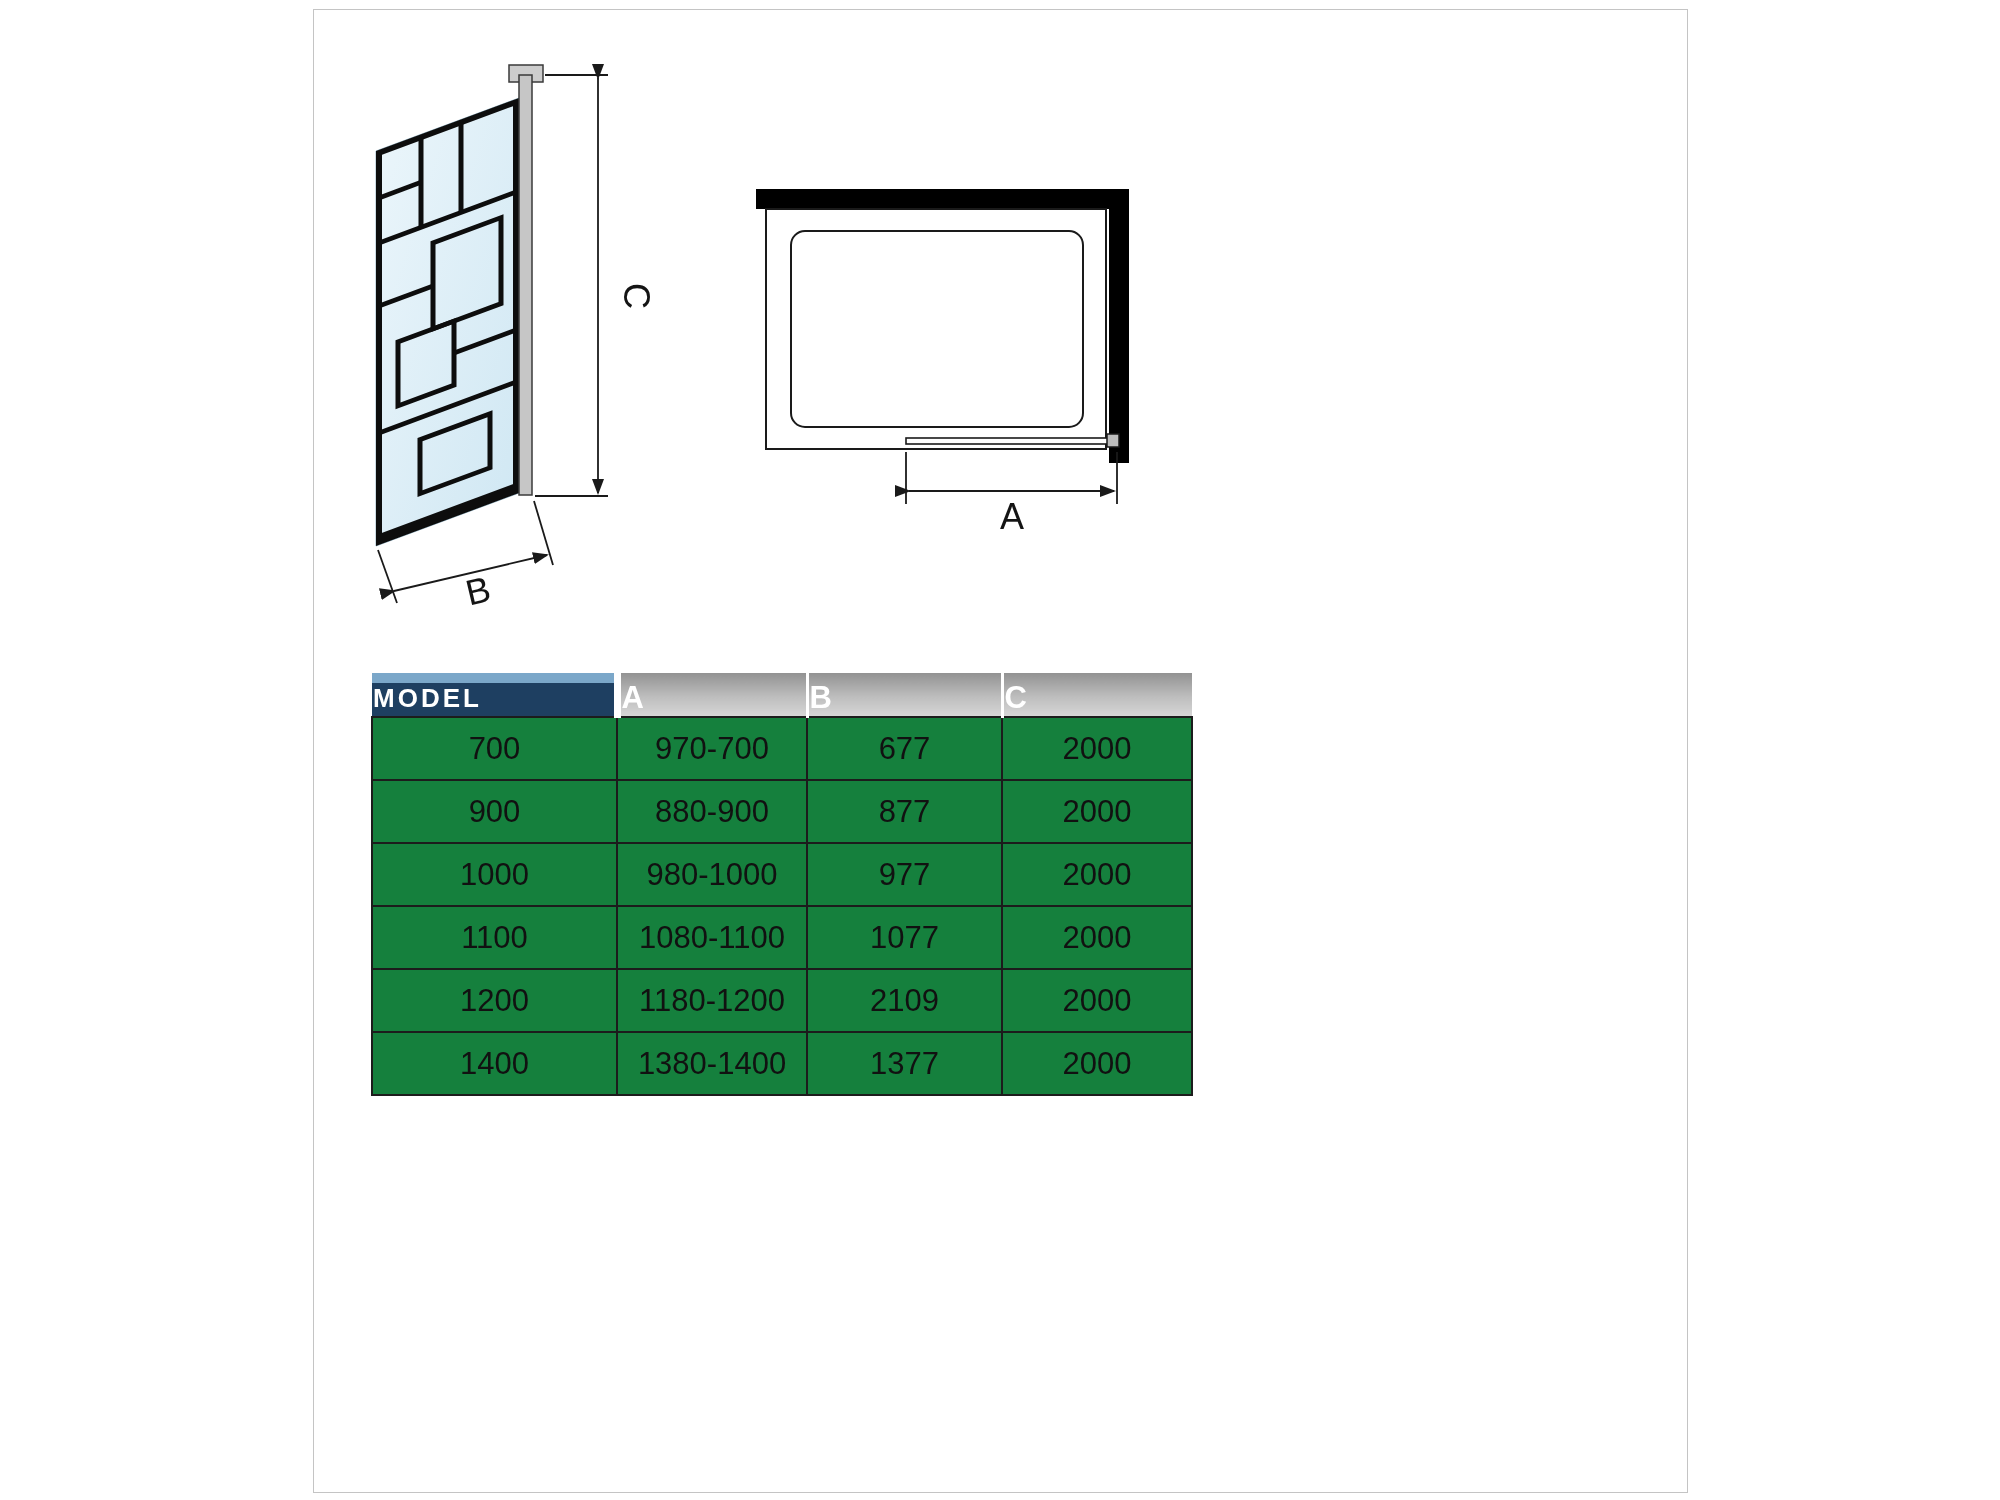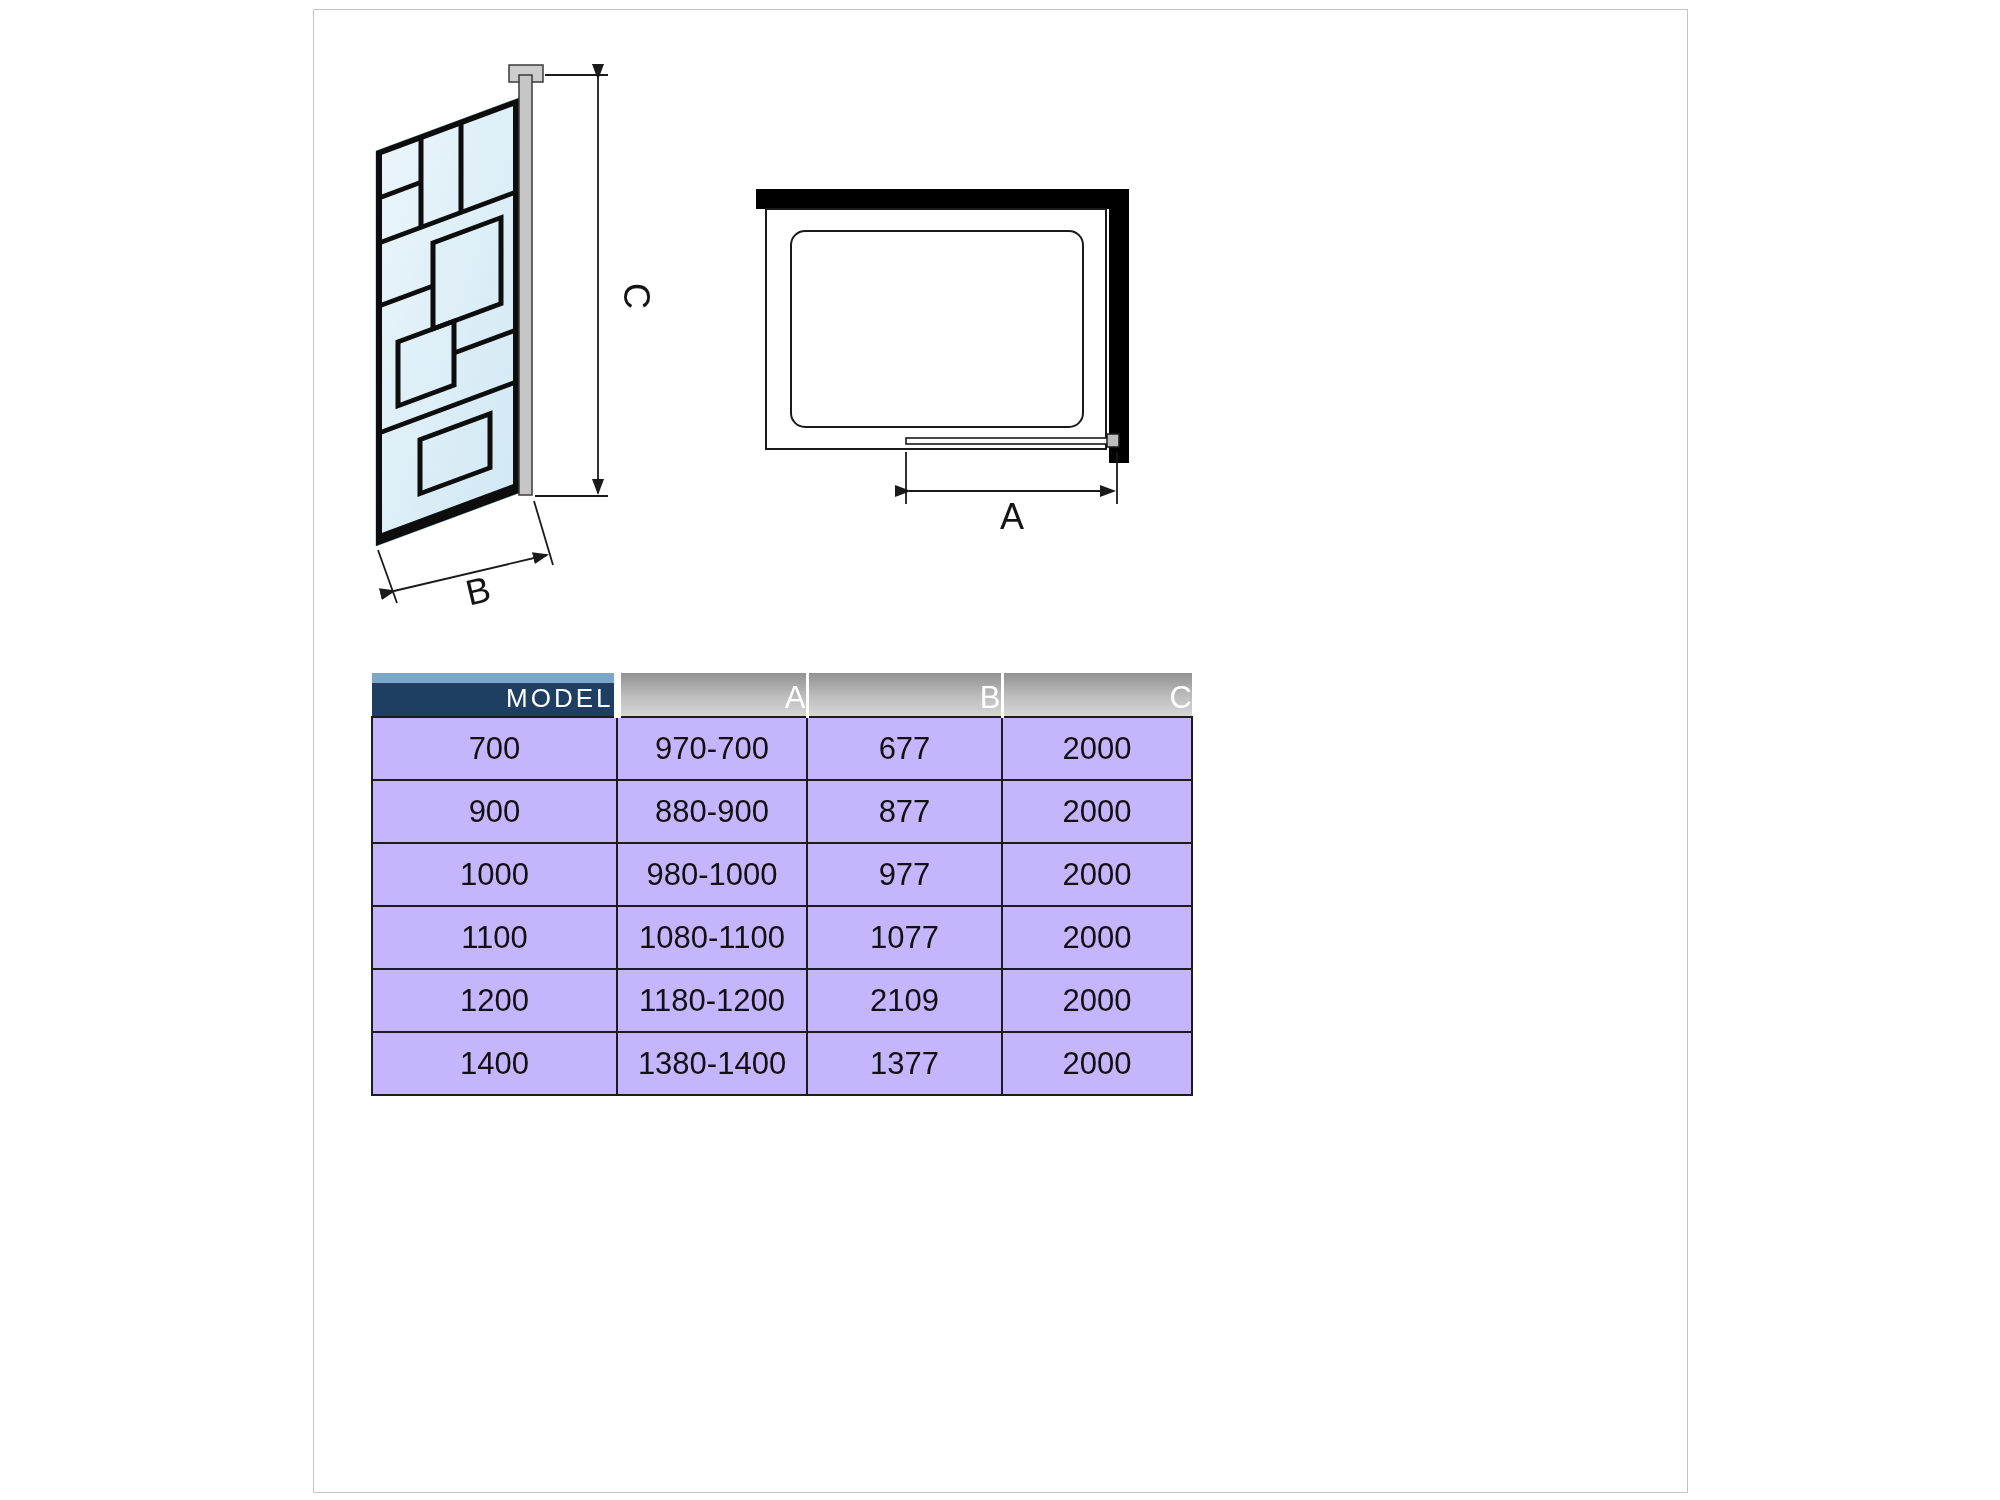--- a/index.html
+++ b/index.html
@@ -13,34 +13,34 @@
   }
   .front-view{position:absolute;left:47px;top:41px;width:300px;height:570px;}
   .plan-view{position:absolute;left:427px;top:161px;width:410px;height:370px;}
   .dim-text{font-family:"Liberation Sans",sans-serif;font-size:36px;fill:#141414;}
   .spec-table{
     position:absolute;left:57px;top:663px;width:820px;
     border-collapse:collapse;table-layout:fixed;
   }
   .c-model{width:245px}.c-a{width:190px}.c-b{width:195px}.c-c{width:190px}
   .spec-table th{
-    height:33px;padding:7px 0 0 1px;text-align:right;vertical-align:middle;font-weight:normal;
+    height:33px;padding:7px 0 0 1px;text-align:left;vertical-align:middle;font-weight:bold;
   }
   .th-model{
     background:linear-gradient(180deg,#7ba7c9 0%,#7ba7c9 23%,#1e3f61 23%,#1e3f61 100%);
     color:#ffffff;font-weight:bold;font-size:26px;letter-spacing:3px;
   }
   .th-abc{
     background:linear-gradient(180deg,#929292 0%,#bdbdbd 55%,#d6d6d6 100%);
     color:#ffffff;font-size:31px;border-left:3px solid #ffffff;
   }
   .th-a{border-left:7px solid #ffffff;}
   .spec-table td{
     border:2px solid #1c1c1c;height:59px;text-align:center;vertical-align:middle;
-    font-size:31px;color:#111111;background:#c4b5fd;
+    font-size:31px;color:#111111;background:#15803d;
   }
 </style>
 </head>
 <body>
 
 <div class="sheet">
 
   <svg class="front-view" viewBox="0 0 300 570">
     <defs>
       <linearGradient id="glassGrad" x1="0" y1="0" x2="1" y2="1">

